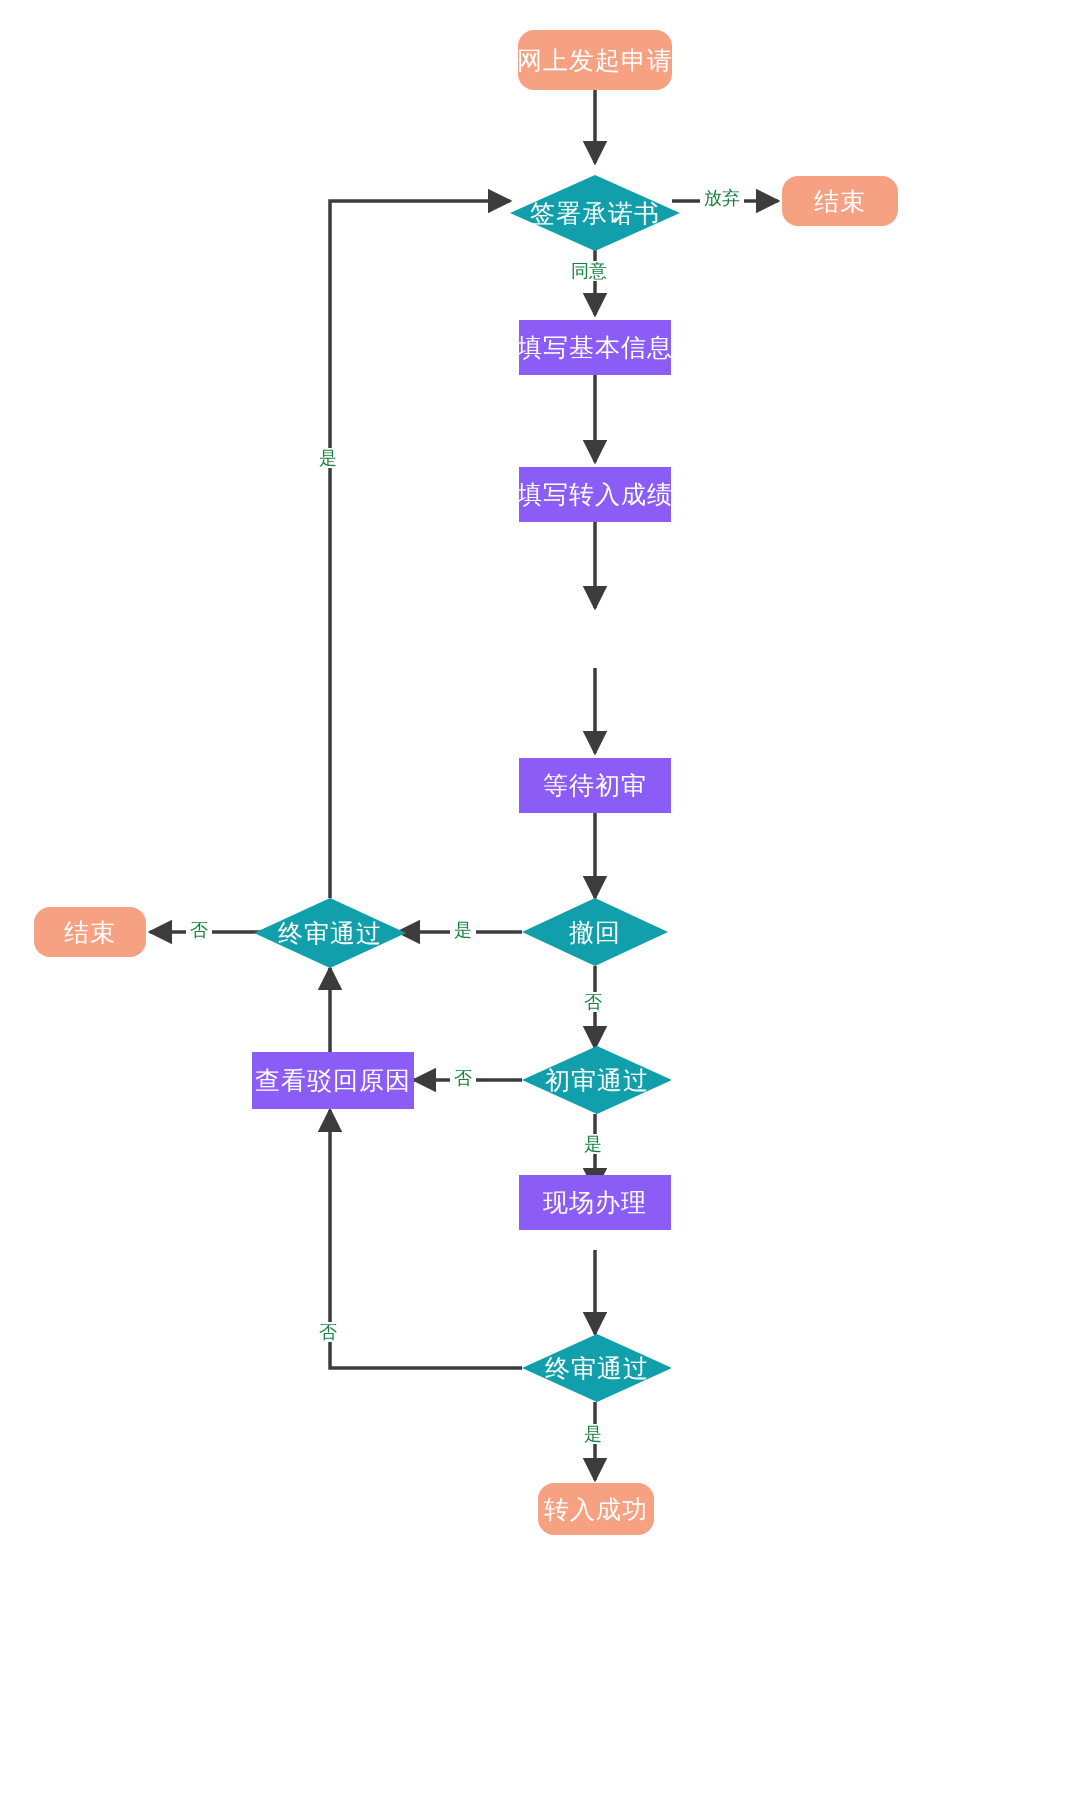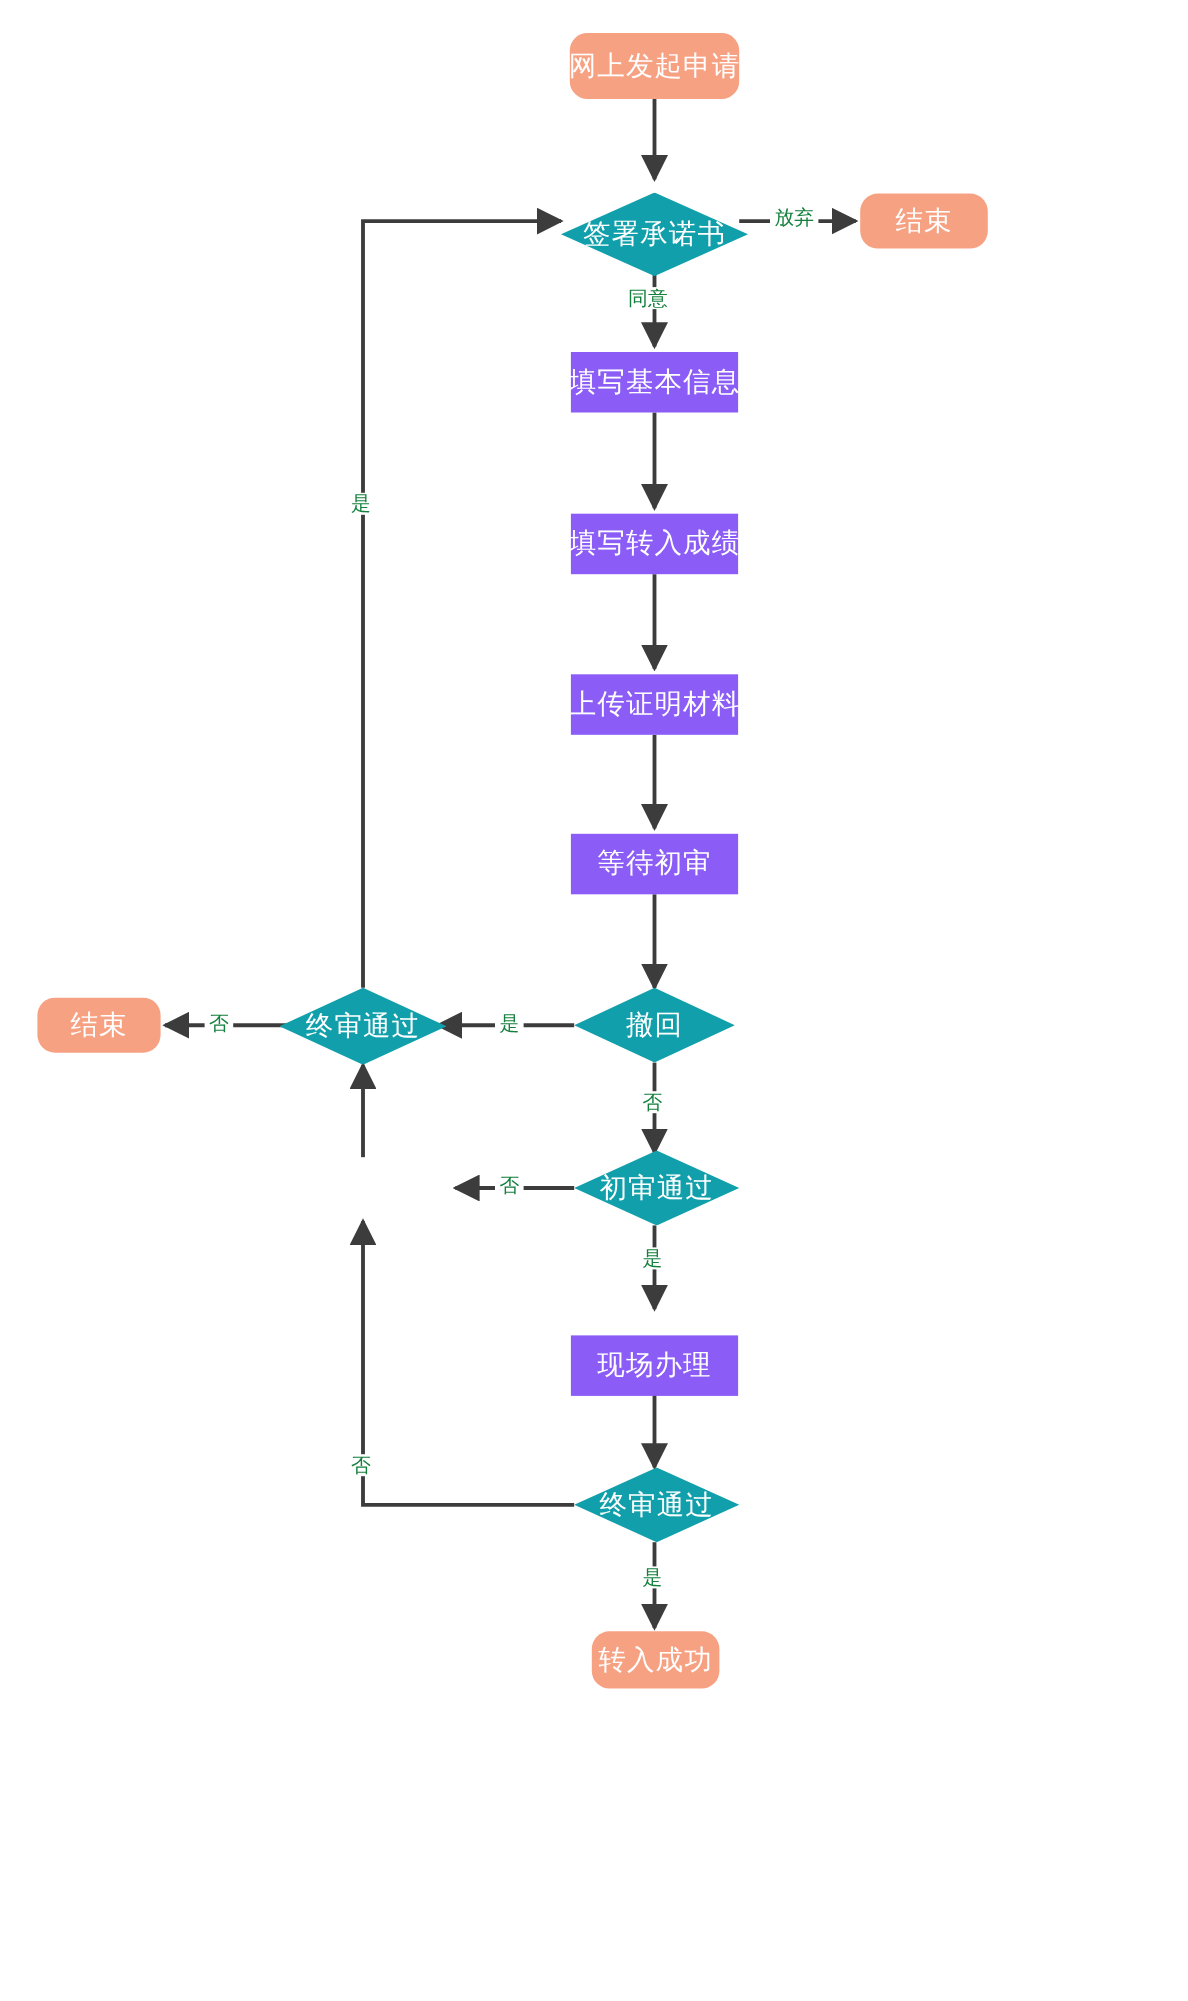--- a/index.html
+++ b/index.html
@@ -146,23 +146,20 @@
   </div>
 
   <div class="node process" style="left:519px; top:320px; width:152px; height:55px;">
     <span class="node-text">填写基本信息</span>
   </div>
 
   <div class="node process" style="left:519px; top:467px; width:152px; height:55px;text-align:center;">
     <span class="node-text">填写转入成绩</span>
   </div>
 
-  <div class="node process" style="left:519px; top:613px; width:152px; height:55px;">
-    <span class="node-text">上传证明材料</span>
-  </div>
 
   <div class="node process" style="left:519px; top:758px; width:152px; height:55px;">
     <span class="node-text">等待初审</span>
   </div>
 
   <div class="node decision" style="left:522px; top:898px; width:146px; height:68px;">
     <span class="diamond-shape"></span>
     <span class="node-text">撤回</span>
   </div>
 
@@ -173,22 +170,25 @@
 
   <div class="node terminator" style="left:34px; top:907px; width:112px; height:50px;">
     <span class="node-text">结束</span>
   </div>
 
   <div class="node decision" style="left:522px; top:1046px; width:150px; height:68px;">
     <span class="diamond-shape"></span>
     <span class="node-text">初审通过</span>
   </div>
 
-
-  <div class="node process" style="left:519px; top:1214px; width:152px; height:55px;">
+  <div class="node process" style="left:252px; top:1052px; width:162px; height:57px;">
+    <span class="node-text">查看驳回原因</span>
+  </div>
+
+  <div class="node process" style="left:519px; top:1175px; width:152px; height:55px;">
     <span class="node-text">现场办理</span>
   </div>
 
   <div class="node decision" style="left:522px; top:1334px; width:150px; height:68px;">
     <span class="diamond-shape"></span>
     <span class="node-text">终审通过</span>
   </div>
 
   <div class="node terminator" style="left:538px; top:1483px; width:116px; height:52px;">
     <span class="node-text">转入成功</span>

